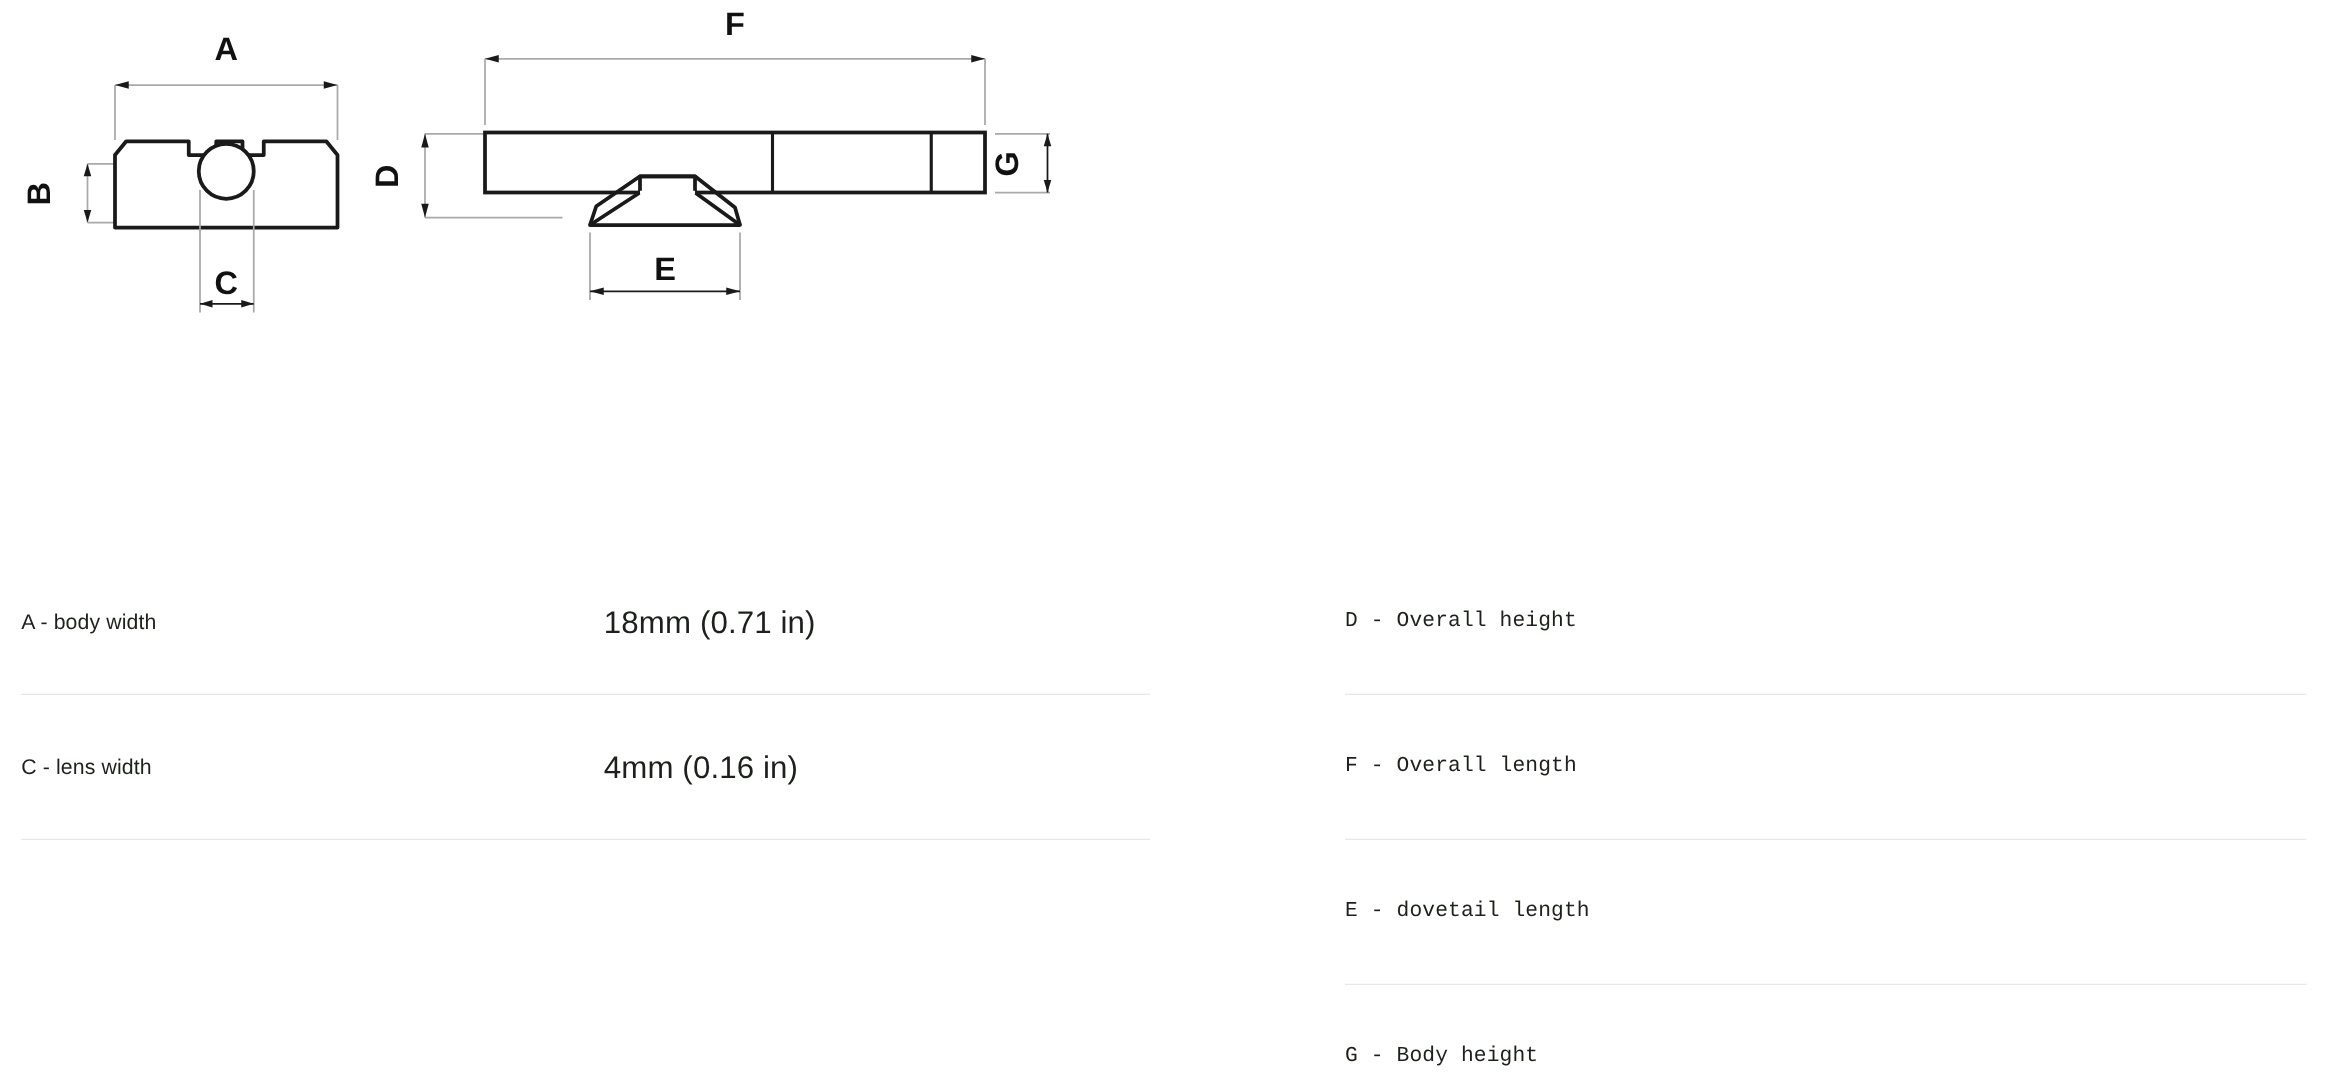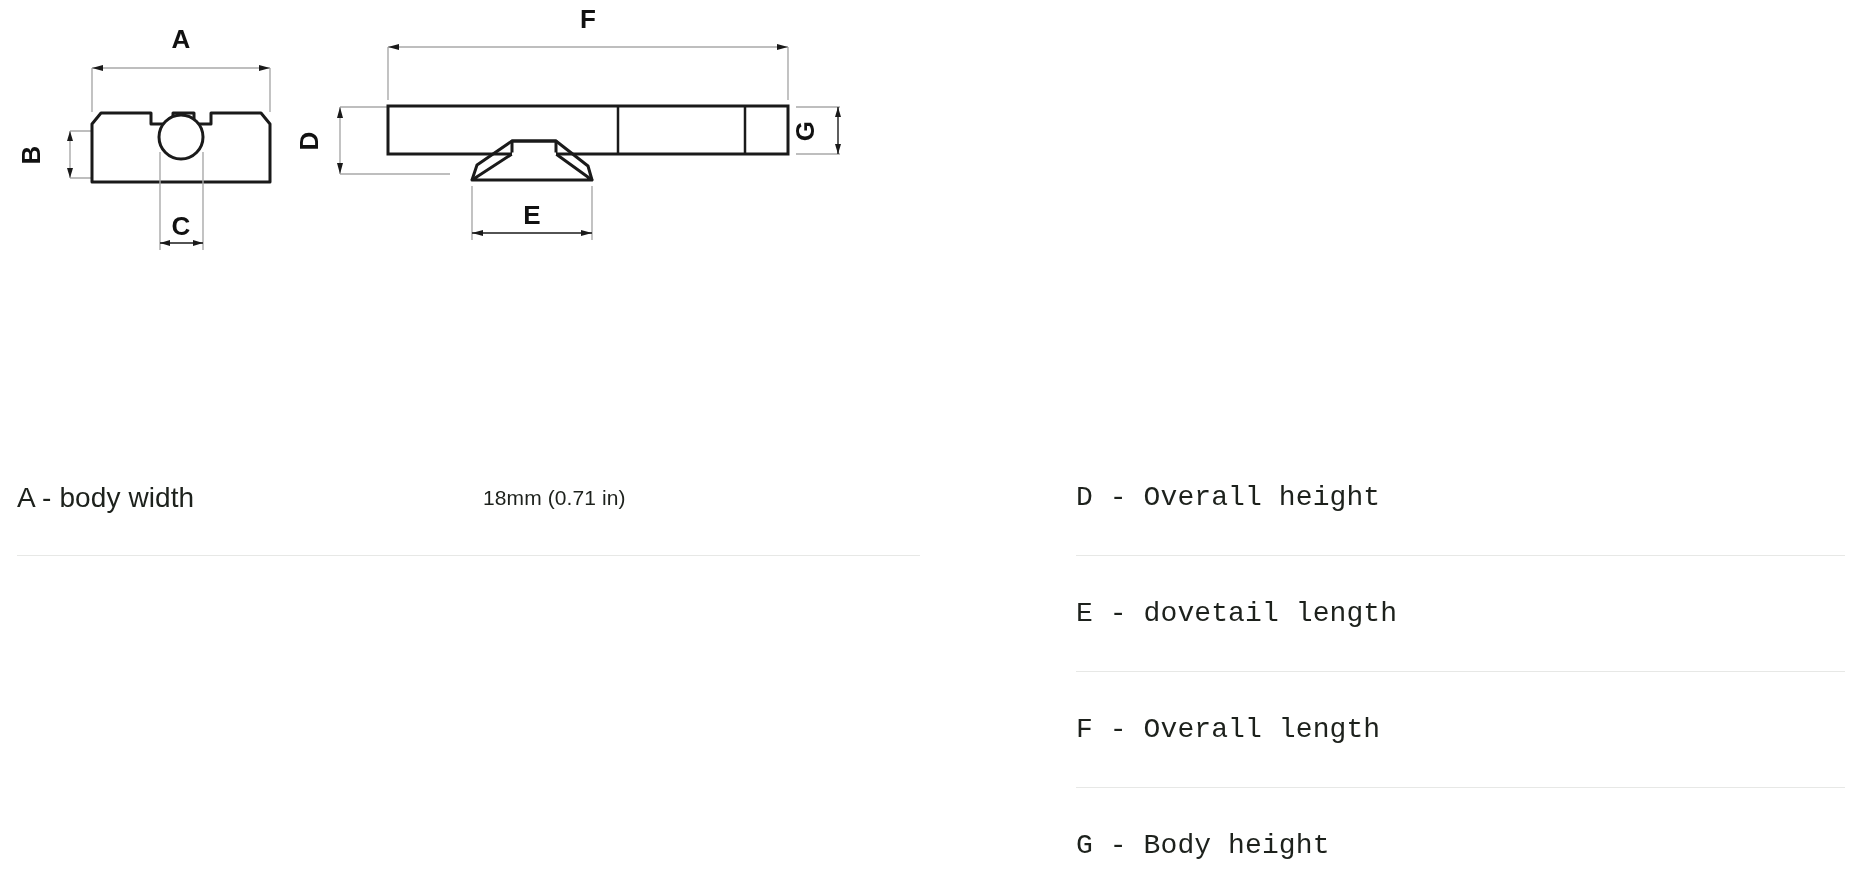--- a/index.html
+++ b/index.html
@@ -55,29 +55,29 @@
   .spec-row .row-line {
     position: absolute;
     left: 0;
     right: 0;
     bottom: 0;
     height: 1px;
     background: #e7e8e6;
   }
 
   .spec-label {
-    font-size: 28px;
+    font-size: 17px;
     letter-spacing: .1px;
     line-height: 1.3;
     color: #1d211c;
     white-space: nowrap;
   }
   .spec-value {
     position: absolute;
-    font-size: 21px;
+    font-size: 25px;
     letter-spacing: .1px;
     line-height: 1.3;
     color: #1d211c;
     white-space: nowrap;
   }
   .spec-col.left  .spec-value { left: 466px; }
 
   .spacer-row {
     height: 116px;
     position: relative;
@@ -176,40 +176,45 @@
 
   <div class="spec-col left">
 
     <div class="spec-row">
       <span class="spec-label">A - body width</span>
       <span class="spec-value">18mm (0.71 in)</span>
       <span class="row-line"></span>
     </div>
 
 
+    <div class="spec-row">
+      <span class="spec-label">C - lens width</span>
+      <span class="spec-value">4mm (0.16 in)</span>
+      <span class="row-line"></span>
+    </div>
 
     <div class="spacer-row"></div>
   </div>
 
   <div class="spec-col right">
 
     <div class="spec-row">
       <span class="spec-label">D - Overall height</span>
 
       <span class="row-line"></span>
     </div>
 
     <div class="spec-row">
+      <span class="spec-label">F - Overall length</span>
+
+      <span class="row-line"></span>
+    </div>
+
+    <div class="spec-row">
       <span class="spec-label">E - dovetail length</span>
-
-      <span class="row-line"></span>
-    </div>
-
-    <div class="spec-row">
-      <span class="spec-label">F - Overall length</span>
 
       <span class="row-line"></span>
     </div>
 
     <div class="spec-row no-line">
       <span class="spec-label">G - Body height</span>
 
     </div>
   </div>
 </div>

